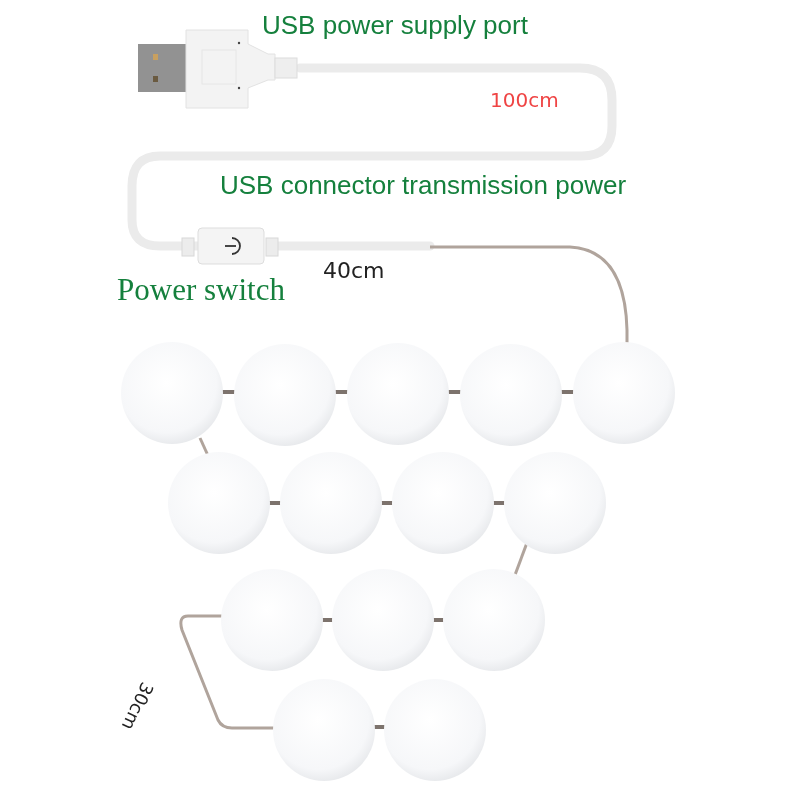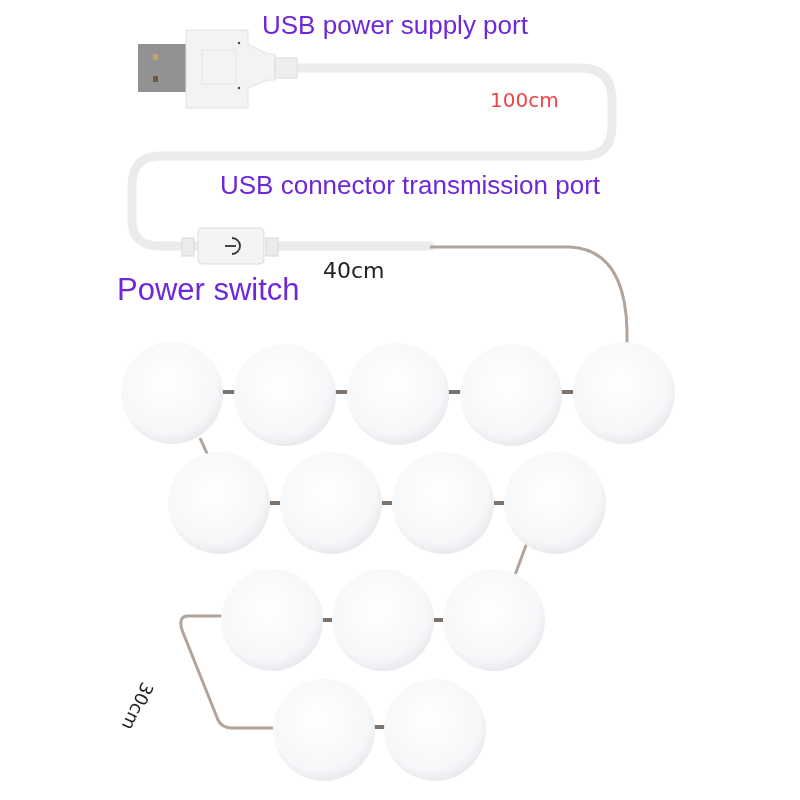--- a/index.html
+++ b/index.html
@@ -1,22 +1,22 @@
 <!DOCTYPE html>
 <html><head>
   <meta charset="utf-8">
   <style>
     html, body { margin:0; padding:0; background:#ffffff; }
     body { width:800px; height:800px; position:relative; overflow:hidden; font-family:"Liberation Sans", sans-serif; }
-    .label { position:absolute; color:#6d28d9; white-space:nowrap; }
+    .label { position:absolute; color:#15803d; white-space:nowrap; }
     .lbl-usb-port { left:262px; top:10px; font-size:26px; }
     .lbl-100 { left:490px; top:88px; font-size:20px; font-family:"DejaVu Sans", sans-serif; color:#ef4444; }
     .lbl-line { left:220px; top:170px; font-size:26px; }
     .lbl-40 { left:323px; top:258px; font-size:22px; font-family:"DejaVu Sans", sans-serif; color:#222; }
-    .lbl-switch { left:117px; top:272px; font-size:31px; }
+    .lbl-switch { left:117px; top:272px; font-size:31px;font-family:Liberation Serif, serif; }
     .lbl-30 { left:158px; top:688px; font-size:18px; font-family:"DejaVu Sans", sans-serif; color:#222; transform:rotate(115deg); transform-origin:left top; }
     svg.art { position:absolute; left:0; top:0; }
   </style>
 </head>
 <body>
 
 <svg class="art" width="800" height="800" viewBox="0 0 800 800">
   <defs>
     <radialGradient id="bulbGrad" cx="0.45" cy="0.4" r="0.65">
       <stop offset="0" stop-color="#ffffff"></stop>
@@ -83,16 +83,16 @@
     <circle cx="272" cy="620" r="51"></circle>
     <circle cx="383" cy="620" r="51"></circle>
     <circle cx="494" cy="620" r="51"></circle>
     <circle cx="324" cy="730" r="51"></circle>
     <circle cx="435" cy="730" r="51"></circle>
   </g>
 </svg>
 
 <div class="label lbl-usb-port">USB power supply port</div>
 <div class="label lbl-100">100cm</div>
-<div class="label lbl-line">USB connector transmission port</div>
+<div class="label lbl-line">USB connector transmission power</div>
 <div class="label lbl-40">40cm</div>
 <div class="label lbl-switch">Power switch</div>
 <div class="label lbl-30">30cm</div>
 
 </body></html>

